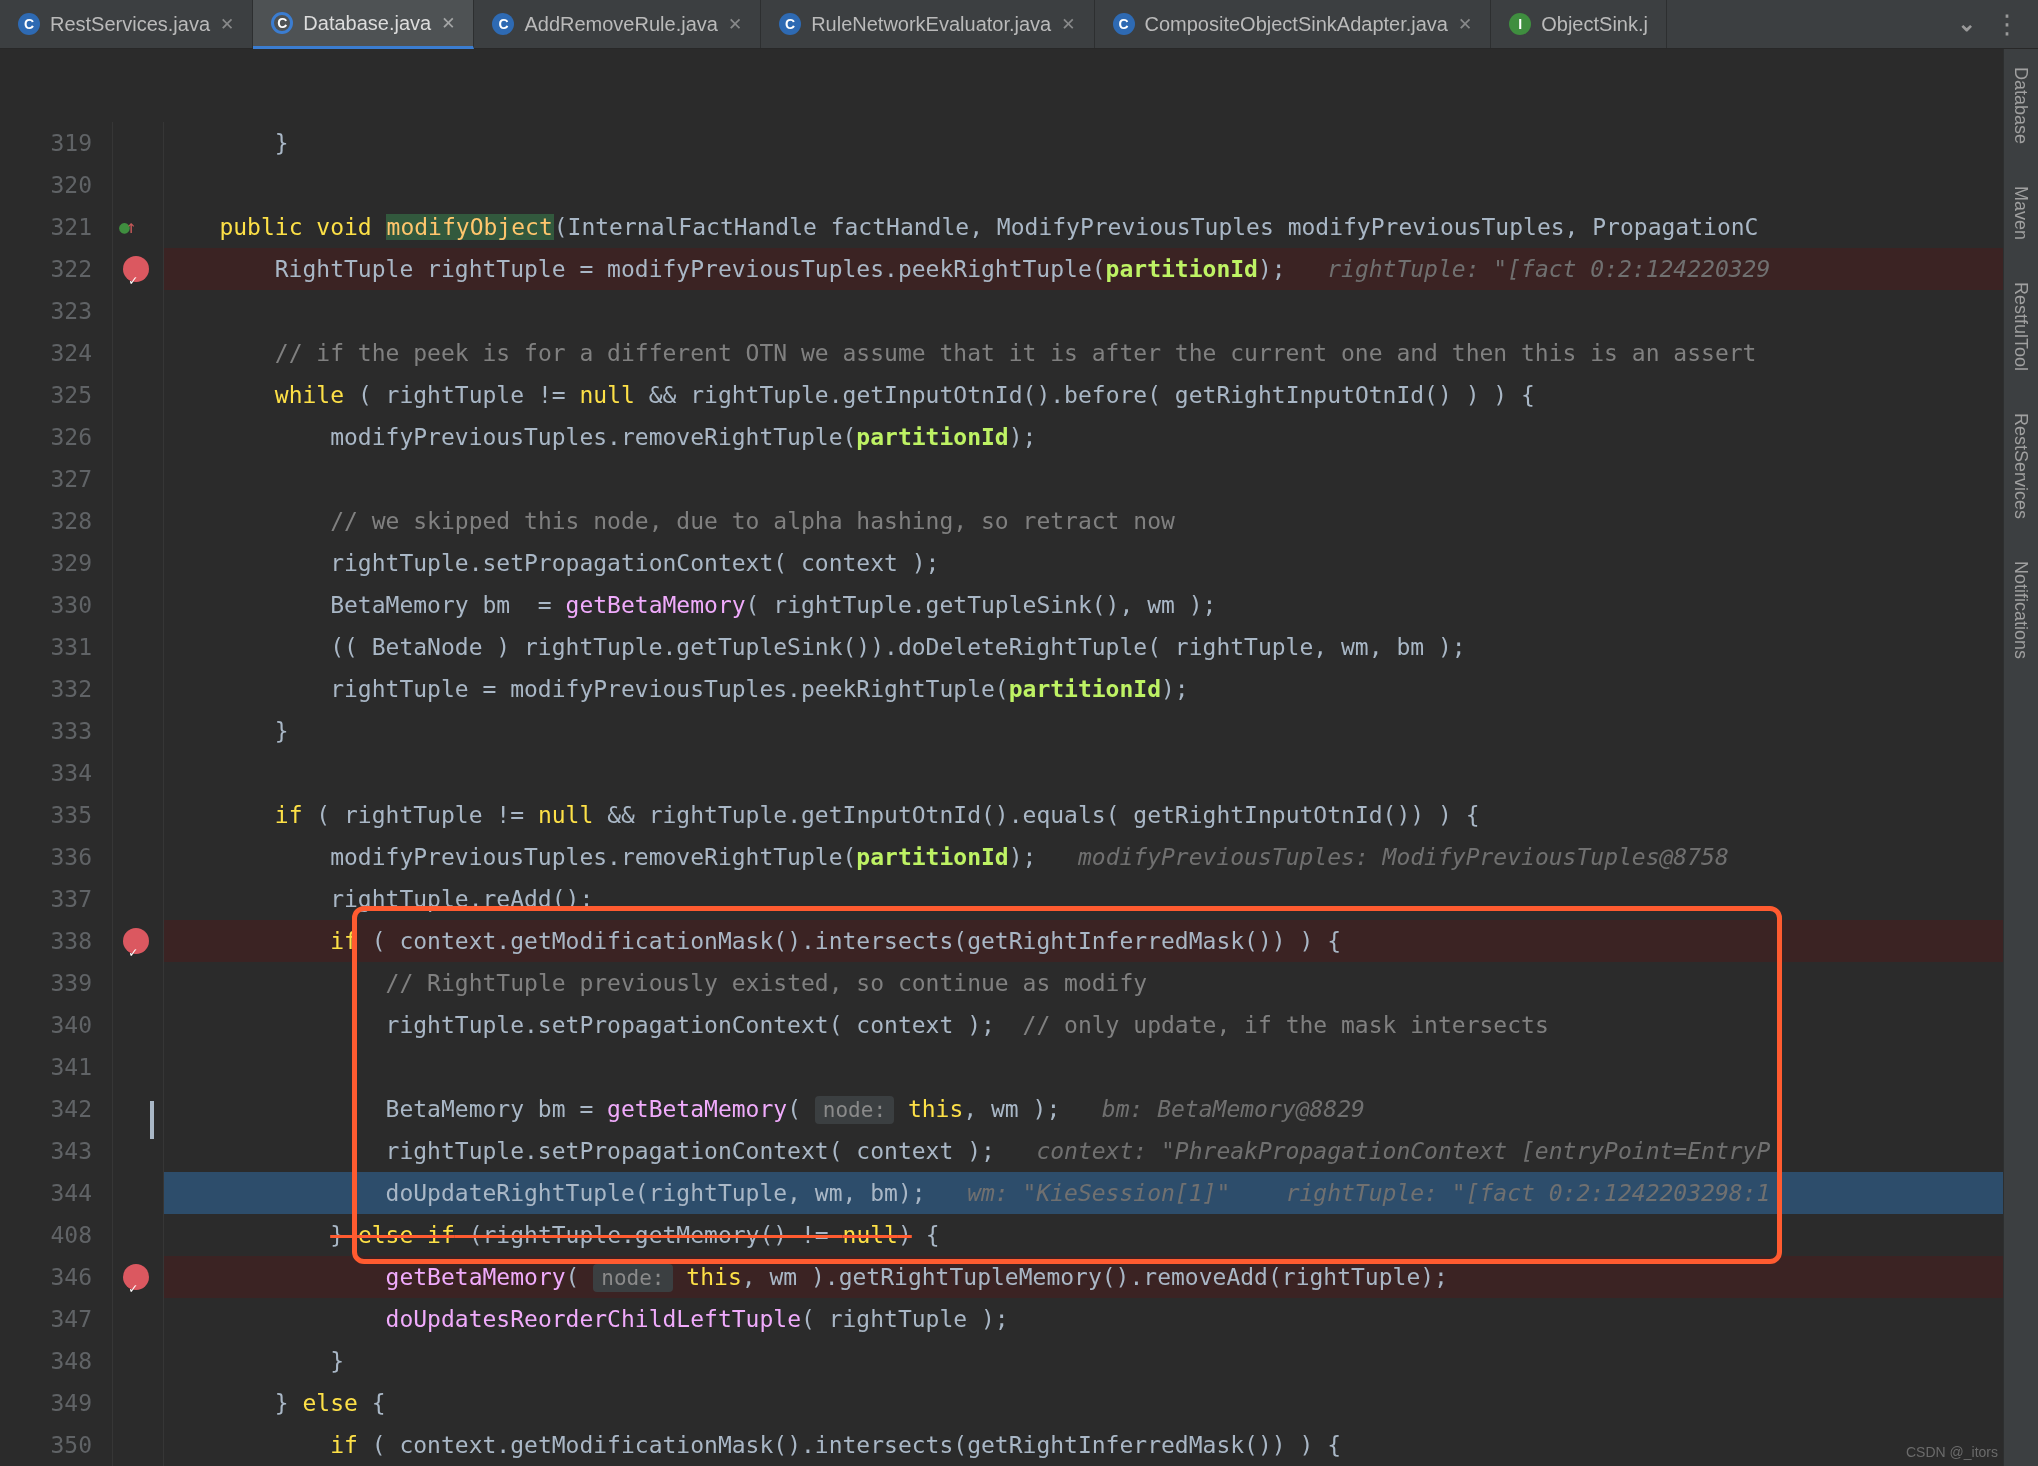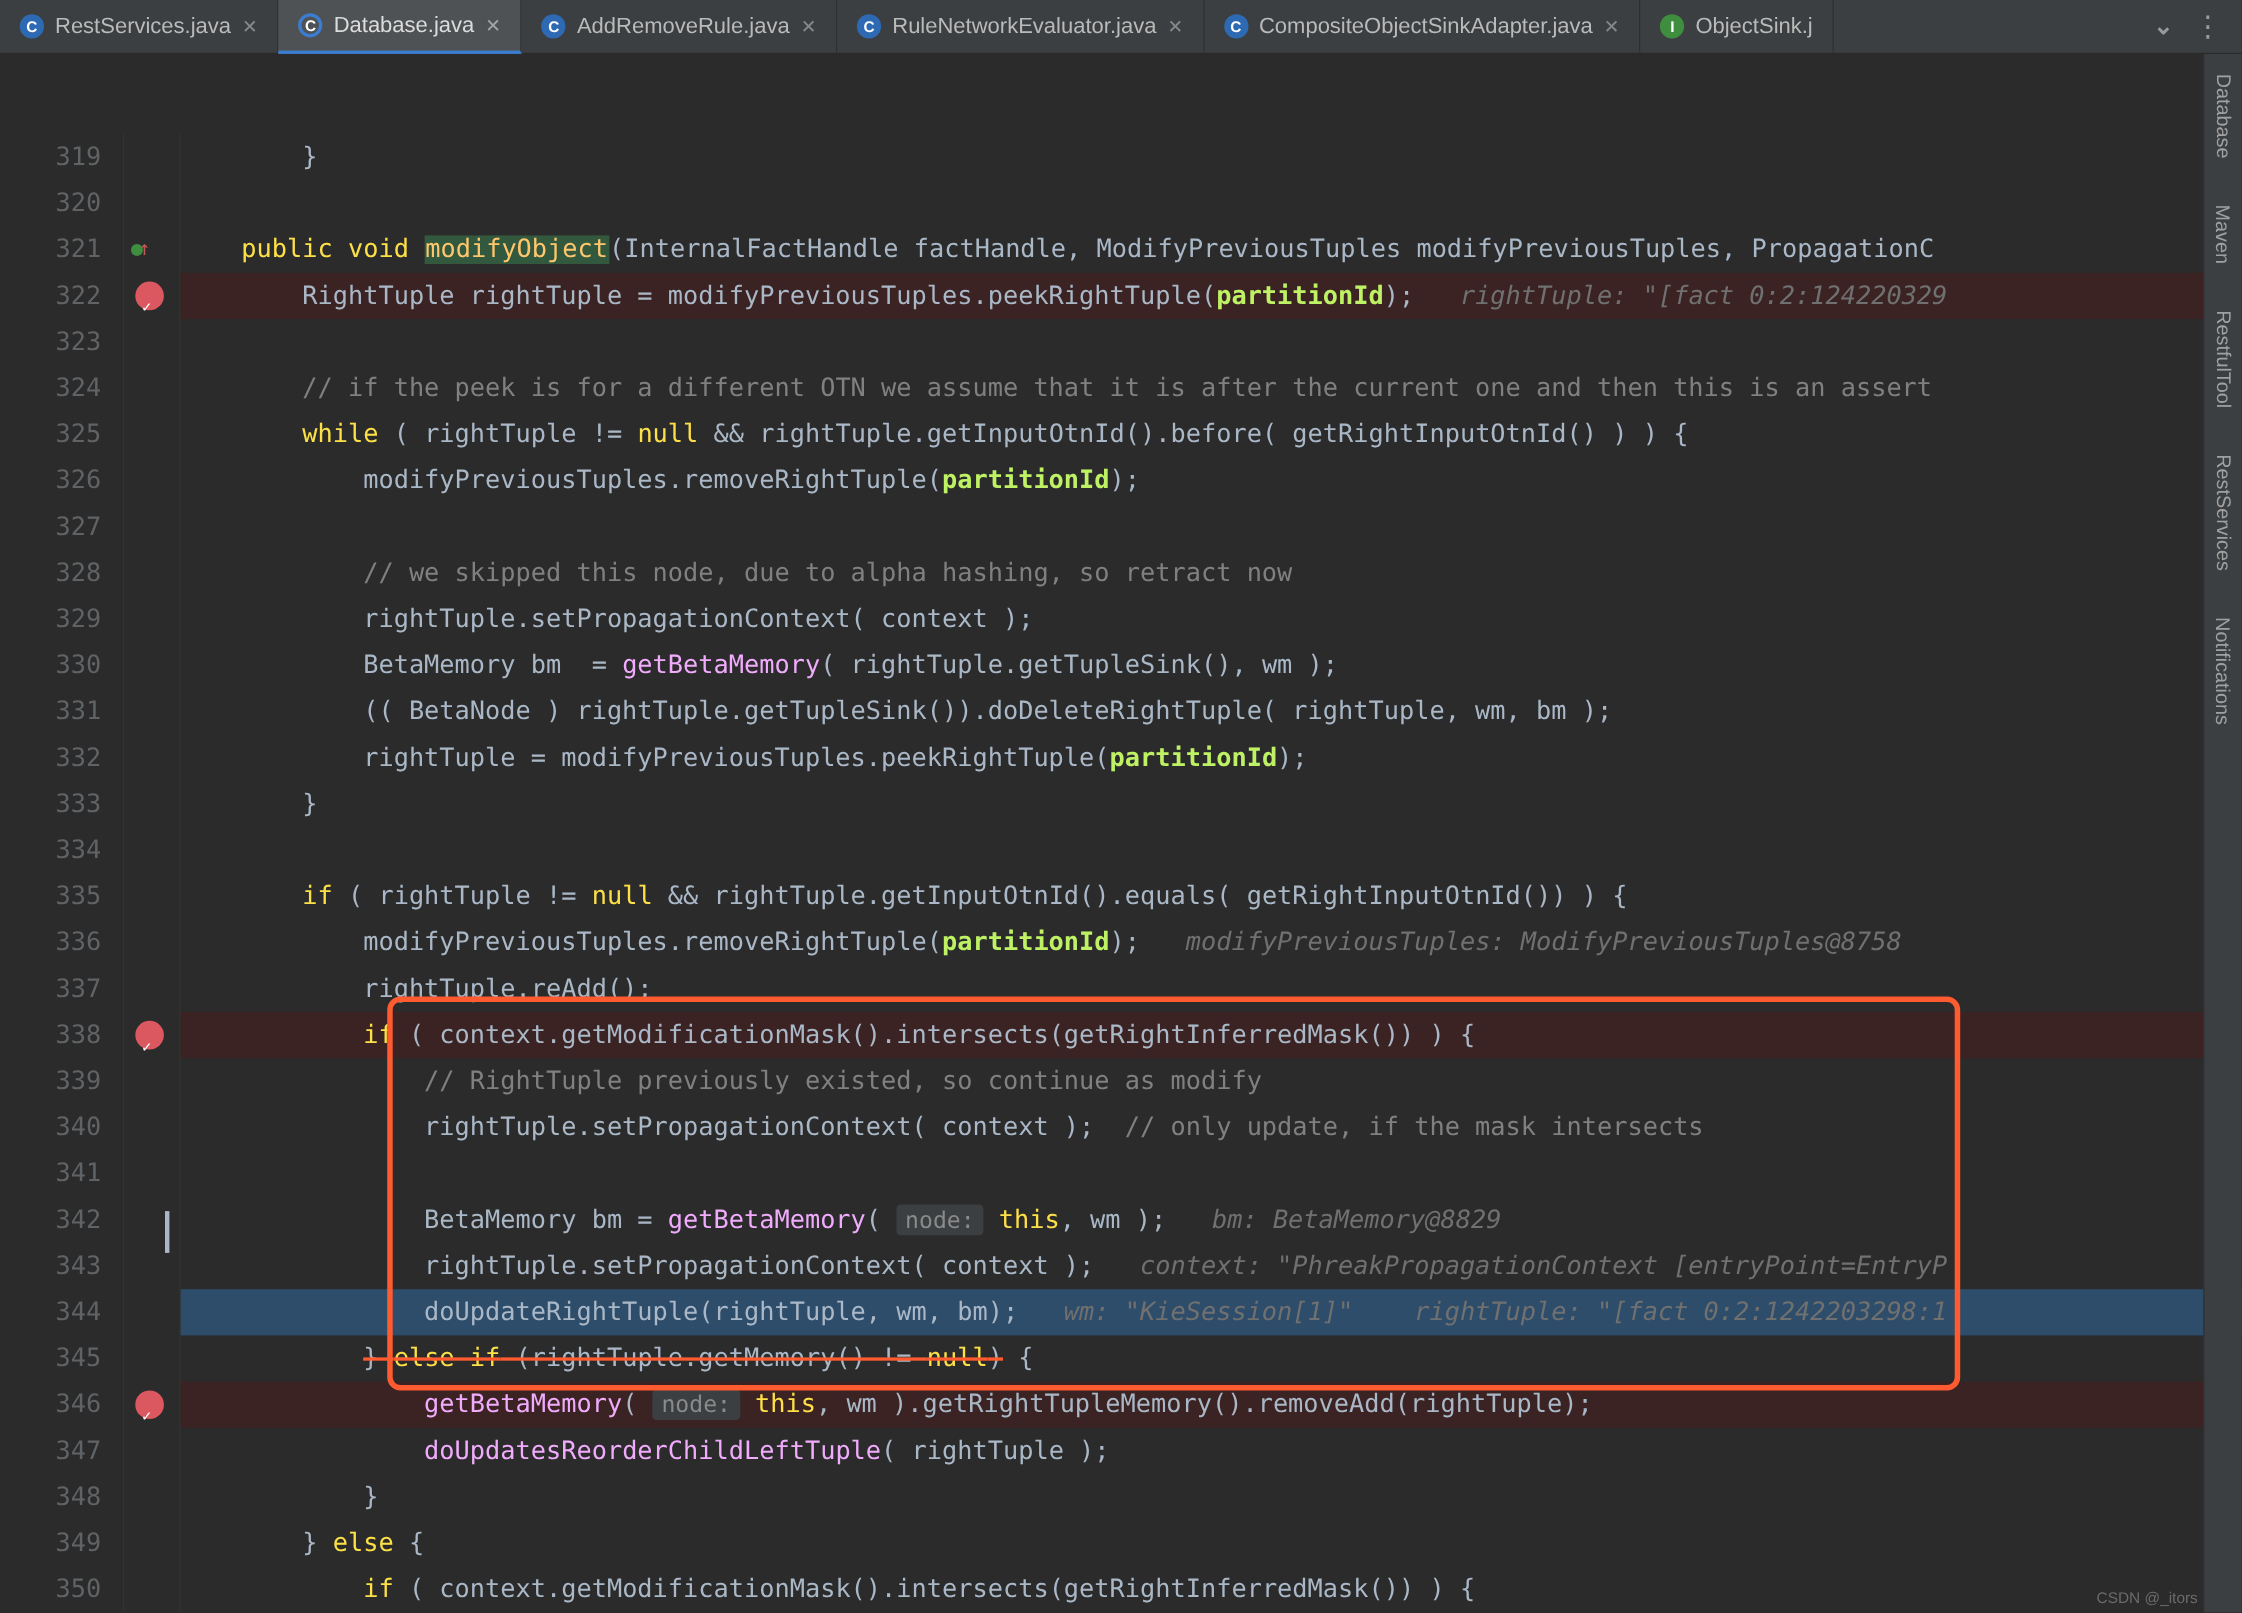--- a/index.html
+++ b/index.html
@@ -270,21 +270,21 @@
         <div class="line-no">335</div>
         <div class="line-no">336</div>
         <div class="line-no">337</div>
         <div class="line-no">338</div>
         <div class="line-no">339</div>
         <div class="line-no">340</div>
         <div class="line-no">341</div>
         <div class="line-no">342</div>
         <div class="line-no">343</div>
         <div class="line-no">344</div>
-        <div class="line-no">345</div>
+        <div class="line-no">408</div>
         <div class="line-no">346</div>
         <div class="line-no">347</div>
         <div class="line-no">348</div>
         <div class="line-no">349</div>
         <div class="line-no">350</div>
       </div>
     <div class="gutter-extra" id="gutter2">
         <div class="line-no" style="position: relative;"></div>
         <div class="line-no" style="position: relative;"></div>
         <div class="line-no" style="position: relative;">

